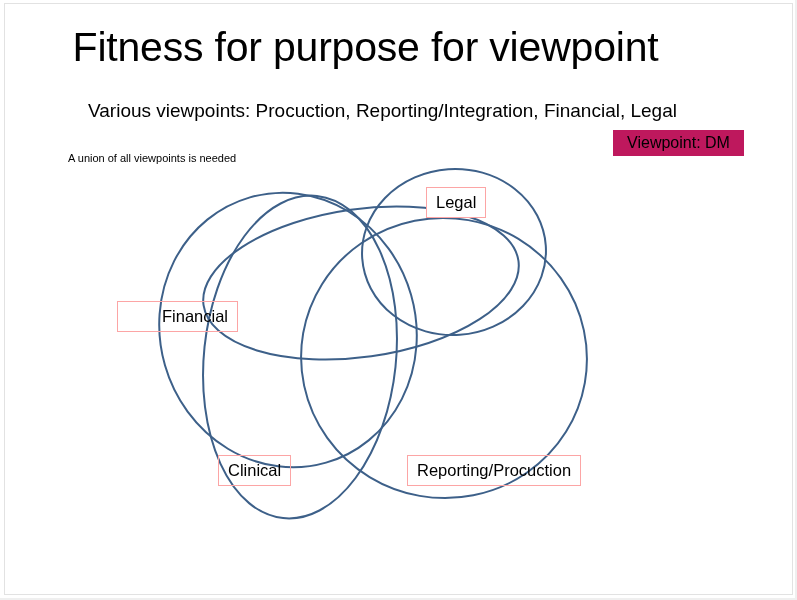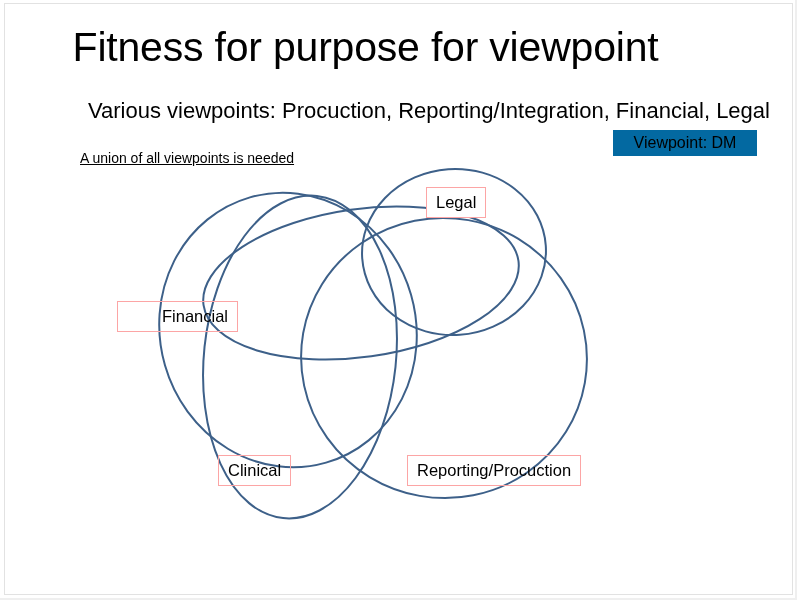--- a/index.html
+++ b/index.html
@@ -52,43 +52,42 @@
     font-weight: 400;
     color: #000000;
     letter-spacing: -0.2px;
     white-space: nowrap;
   }
 
   #subtitle-a {
     position: absolute;
     left: 88px;
     top: 100px;
-    font-size: 22px;
+    font-size: 19px;
     line-height: 22px;
     color: #000000;
     white-space: nowrap;
   }
   #subtitle-b {
     position: absolute;
-    left: 80px;
+    left: 68px;
     top: 147px;
-    font-size: 14px;
+    font-size: 11px;
     line-height: 22px;
     color: #000000;
     white-space: nowrap;
-    text-decoration: underline;
   }
 
   #viewpoint-badge {
     position: absolute;
     left: 613px;
     top: 130px;
-    width: 144px;
+    width: 131px;
     height: 26px;
-    background: #0369a1;
+    background: #be185d;
     color: #000000;
     font-size: 16px;
     line-height: 26px;
     text-align: center;
     white-space: nowrap;
     box-sizing: border-box;
   }
 
   #venn {
     position: absolute;

